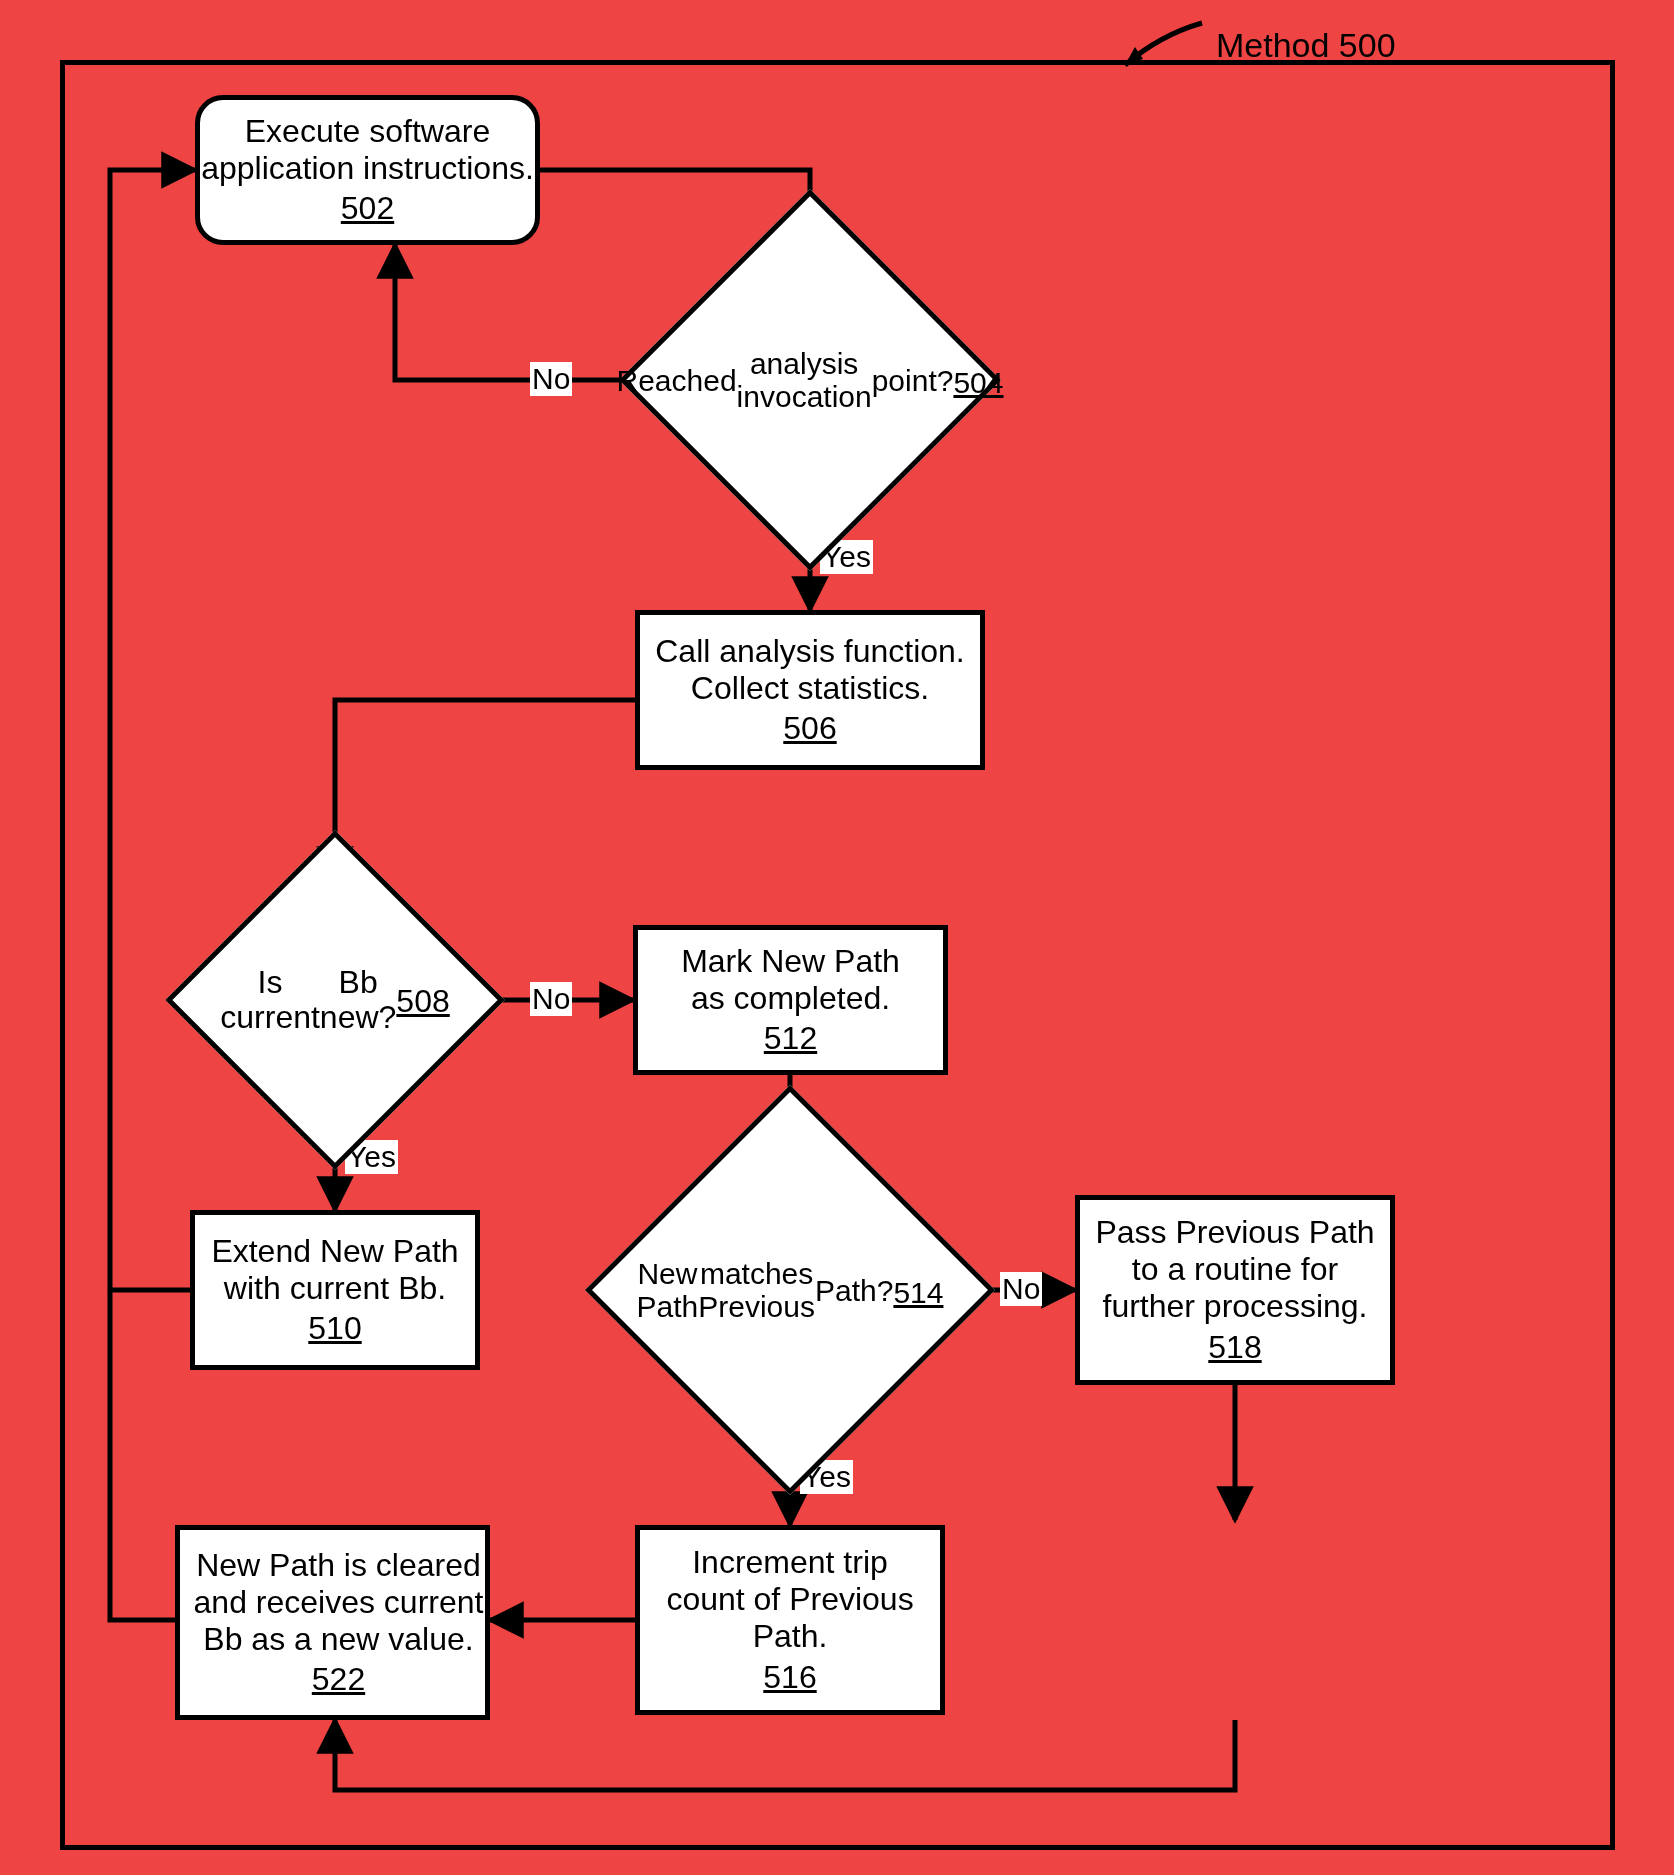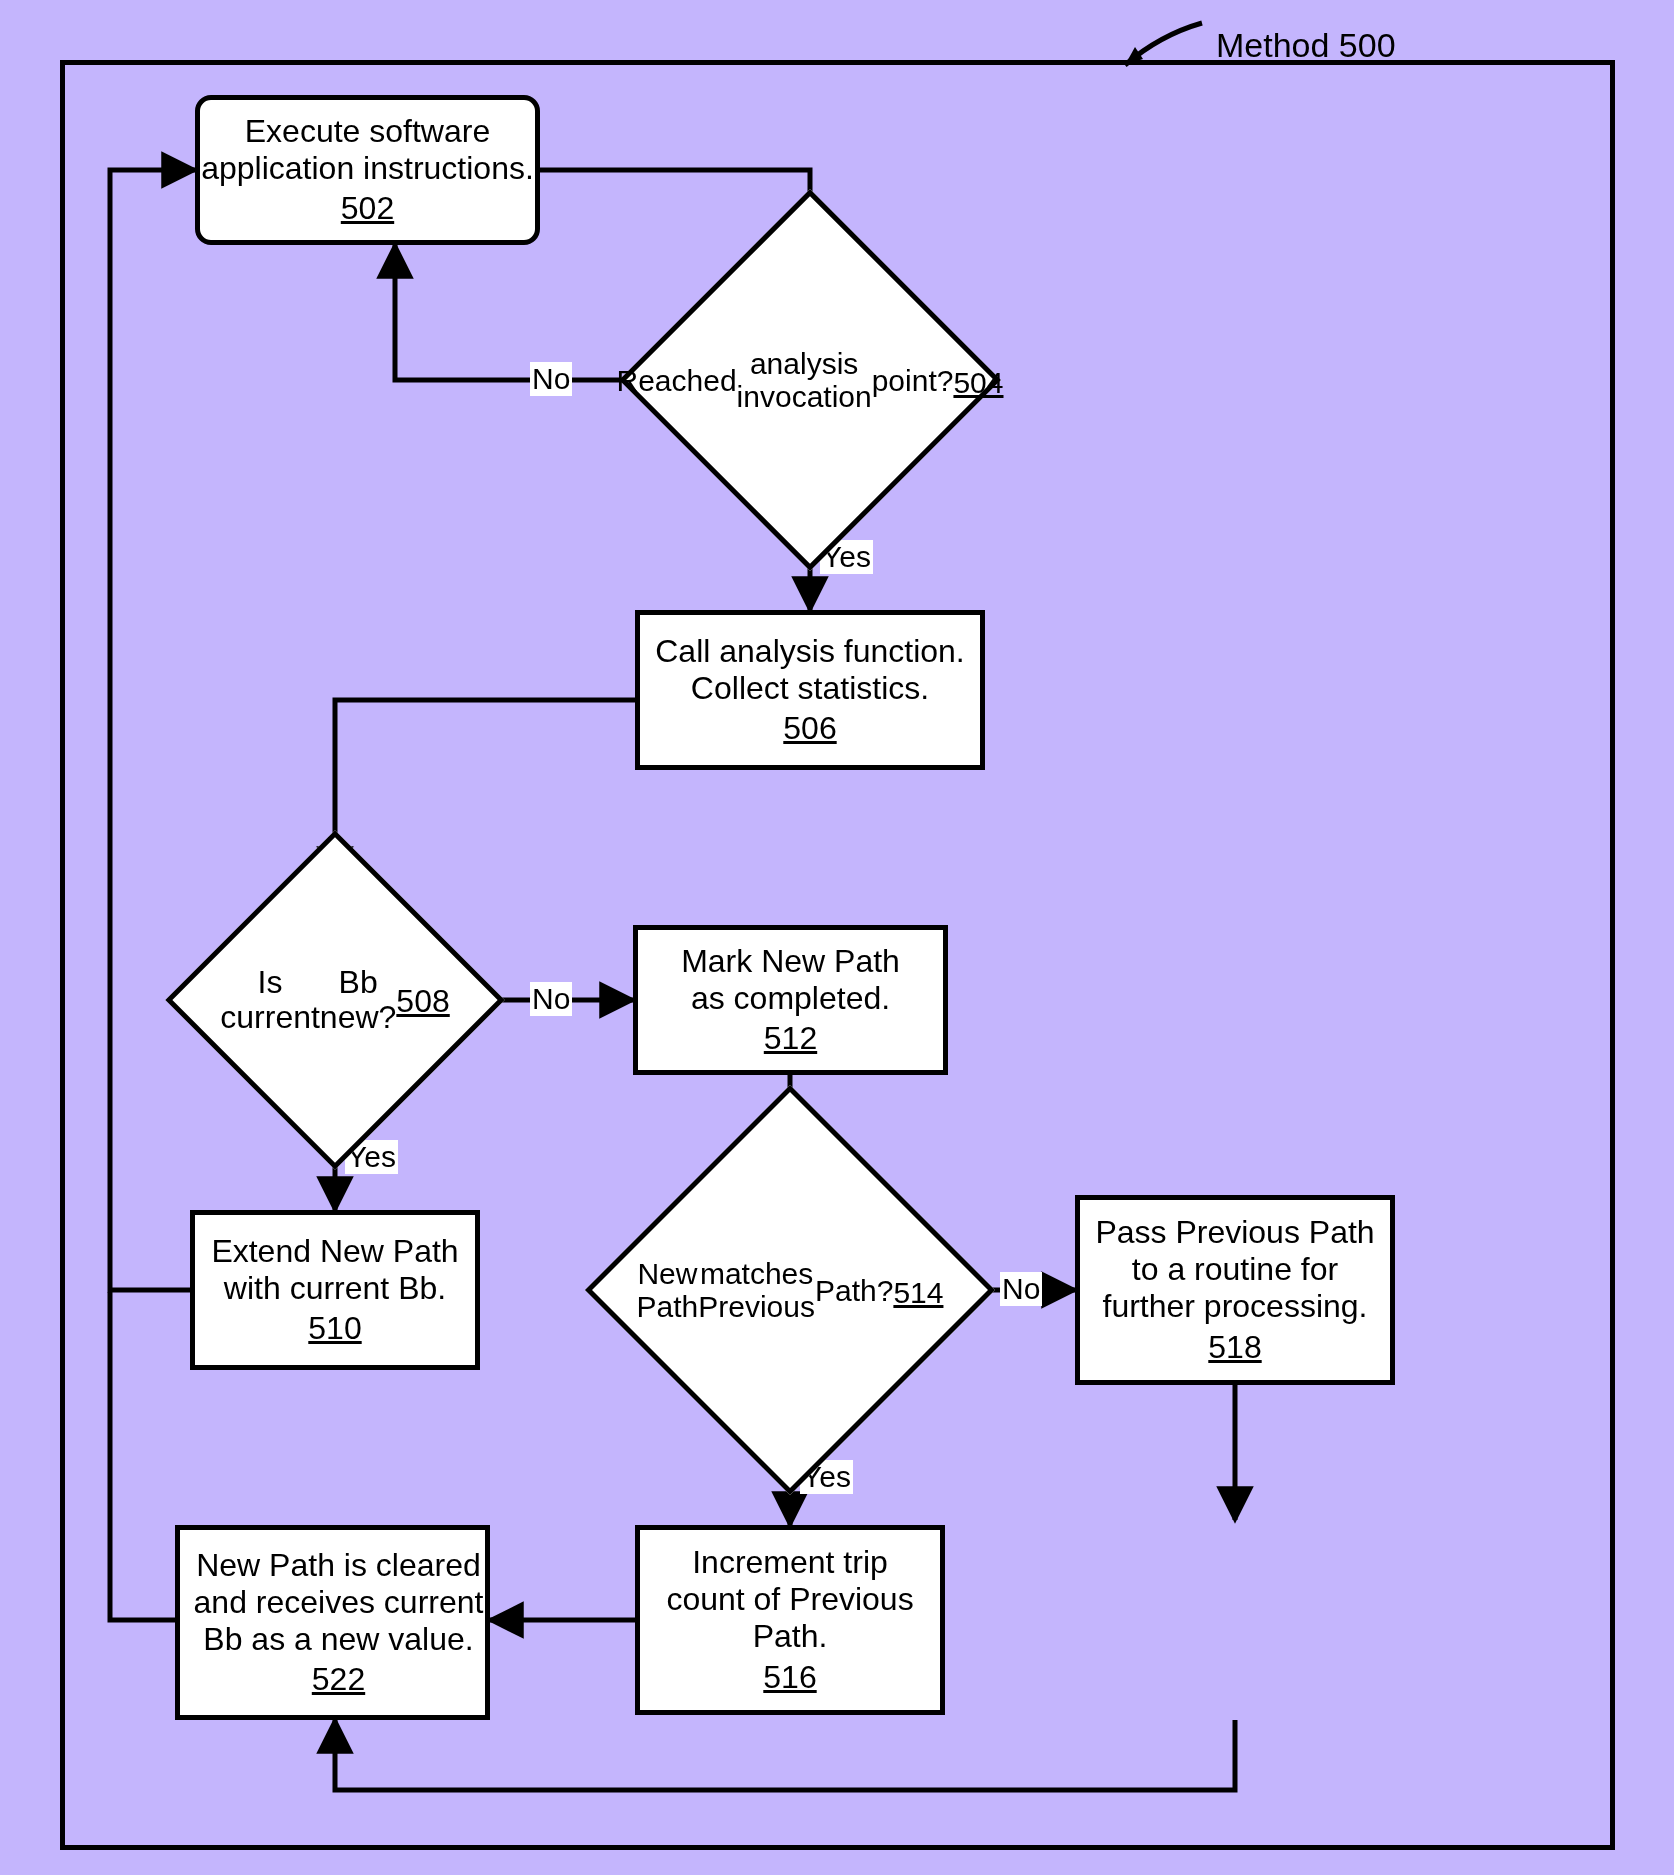--- a/index.html
+++ b/index.html
@@ -5,39 +5,39 @@
   html, body {
     margin: 0;
     padding: 0;
     background: #fff;
     font-family: Arial, Helvetica, sans-serif;
   }
   .canvas {
     position: relative;
     width: 1674px;
     height: 1875px;
-    background: #c4b5fd;
+    background: #ef4444;
   }
   .node {
     position: absolute;
     box-sizing: border-box;
     text-align: center;
     display: flex;
     flex-direction: column;
     align-items: center;
     justify-content: center;
     line-height: 1.15;
   }
   .process {
     border: 5px solid #000;
     background: #fff;
   }
   .terminator {
     border: 5px solid #000;
-    border-radius: 16px;
+    border-radius: 28px;
     background: #fff;
   }
   .number {
     text-decoration: underline;
     margin-top: 4px;
   }
   .diamond-wrap {
     position: absolute;
   }
   .diamond-shape {

